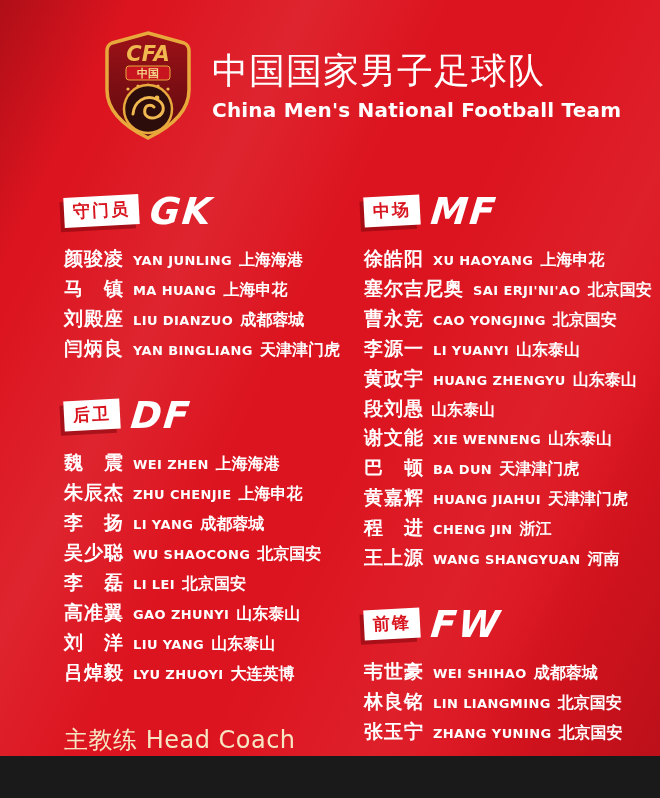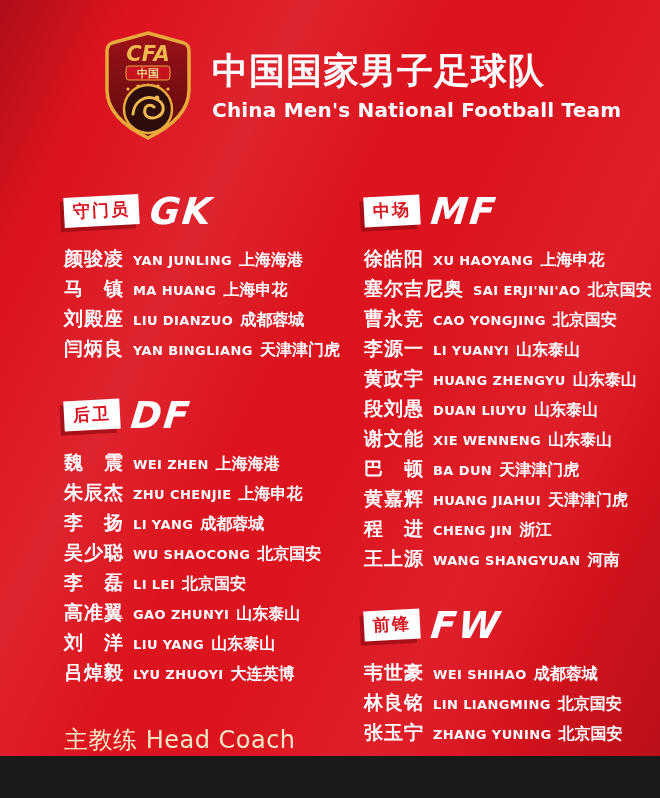--- a/index.html
+++ b/index.html
@@ -10,21 +10,21 @@
       linear-gradient(116deg, rgba(255,255,255,0) 15%, rgba(255,255,255,0.07) 30%, rgba(255,255,255,0) 44%),
       linear-gradient(296deg, rgba(60,0,6,0.20) 0%, rgba(60,0,6,0) 22%),
       linear-gradient(116deg, rgba(255,255,255,0) 55%, rgba(255,255,255,0.05) 72%, rgba(255,255,255,0) 86%),
       #dc141f;
     font-family:"DejaVu Sans","Liberation Sans",sans-serif;
     color:#ffffff;
   }
   .header { display:flex; align-items:center; padding:30px 0 0 100px; }
   .badge { width:96px; height:112px; flex:0 0 auto; }
   .titles { margin-left:16px; }
-  .title-cn { font-size:36px; font-weight:bold; letter-spacing:1px; line-height:1.15; }
+  .title-cn { font-size:36px; font-weight:normal; letter-spacing:1px; line-height:1.15; }
   .title-en { font-size:20px; font-weight:bold; margin-top:7px; letter-spacing:0.2px;text-align:right; }
   .columns { display:flex; padding:48px 0 0 64px; }
   .col-left { width:300px; flex:0 0 300px; }
   .col-right { flex:1; }
   .section { margin-bottom:30px; }
   .section-header { display:flex; align-items:center; margin-bottom:13px; height:42px; }
   .label-box {
     display:inline-block; background:#ffffff; color:#d8141e;
     font-size:17px; font-weight:bold; letter-spacing:2px;
     padding:3px 9px 4px 9px; transform:rotate(-3deg);
@@ -182,21 +182,20 @@
               <span class="p-pinyin">LI YUANYI</span>
               <span class="p-club">山东泰山</span>
             </div>
             <div class="player">
               <span class="p-name">黄政宇</span>
               <span class="p-pinyin">HUANG ZHENGYU</span>
               <span class="p-club">山东泰山</span>
             </div>
             <div class="player">
               <span class="p-name">段刘愚</span>
-              <span class="p-pinyin">DUAN LIUYU</span>
               <span class="p-club">山东泰山</span>
             </div>
             <div class="player">
               <span class="p-name">谢文能</span>
               <span class="p-pinyin">XIE WENNENG</span>
               <span class="p-club">山东泰山</span>
             </div>
             <div class="player">
               <span class="p-name">巴　顿</span>
               <span class="p-pinyin">BA DUN</span>

